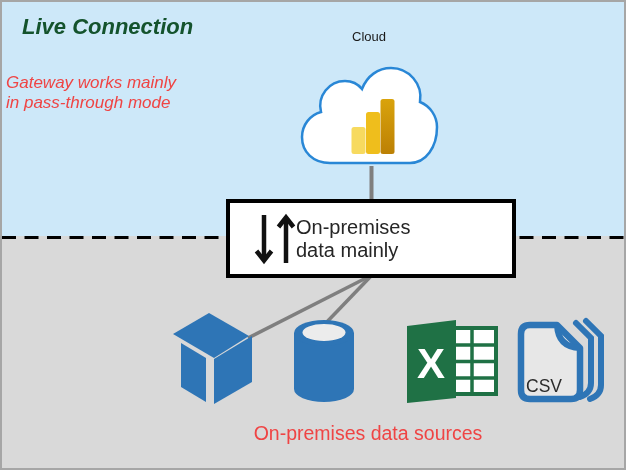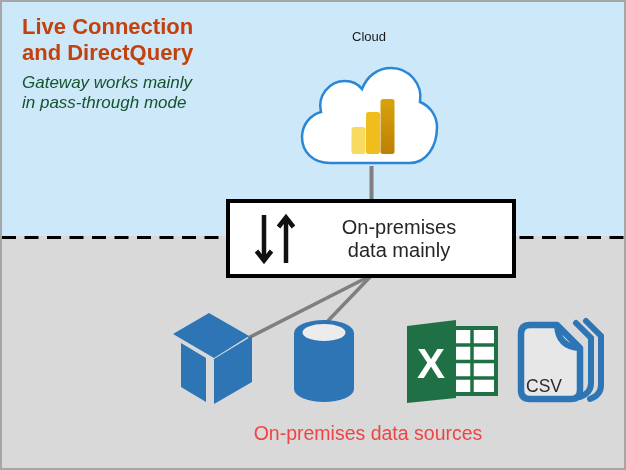--- a/index.html
+++ b/index.html
@@ -1,26 +1,26 @@
 <!DOCTYPE html>
 <html><head>
 <meta charset="utf-8">
 <style>
   html,body{margin:0;padding:0;background:#fff;font-family:"Liberation Sans",sans-serif;}
   .canvas{position:relative;width:626px;height:470px;border:2px solid #A6A6A6;box-sizing:border-box;overflow:hidden;}
   .zone-cloud{position:absolute;left:0;top:0;width:100%;height:234px;background:#CDE8F9;}
   .zone-onprem{position:absolute;left:0;top:234px;width:100%;height:236px;background:#D9D9D9;}
   .overlay{position:absolute;left:0;top:0;width:626px;height:470px;pointer-events:none;}
   .abs{position:absolute;}
-  .title{left:20px;top:12px;font-size:22px;font-weight:bold;line-height:26px;color:#c2410c;}
-  .subtitle{left:20px;top:71px;font-size:17px;font-style:italic;line-height:20px;color:#14532d;}
+  .title{left:20px;top:12px;font-size:22px;font-weight:bold;line-height:26px;color:#14532d;font-style:italic;}
+  .subtitle{left:4px;top:71px;font-size:17px;font-style:italic;line-height:20px;color:#ef4444;}
   .cloud-label{left:267px;top:27px;width:200px;text-align:center;font-size:13px;color:#1a1a1a;}
   .cloud-svg{left:296px;top:62px;}
   .gateway{left:224px;top:197px;width:290px;height:79px;box-sizing:border-box;background:#fff;border:4px solid #000;display:flex;align-items:center;padding-left:24px;}
-  .gw-text{flex:1;text-align:center;font-size:20px;line-height:23px;color:#262626;padding-right:10px;}
+  .gw-text{flex:1;font-size:20px;line-height:23px;color:#262626;padding-right:10px;}
   .sources-label{left:166px;top:420px;width:400px;text-align:center;font-size:19.5px;color:#ef4444;}
   .icon-cube{left:165px;top:305px;}
   .icon-db{left:288px;top:315px;}
   .icon-xl{left:398px;top:310px;}
   .icon-csv{left:512px;top:312px;}
 </style>
 </head>
 <body>
 
 <div class="canvas">
@@ -45,21 +45,20 @@
 
   <svg class="overlay" width="626" height="470" viewBox="0 0 626 470">
     <line x1="0" y1="235.5" x2="626" y2="235.5" stroke="#000" stroke-width="3" stroke-dasharray="14 8.5"></line>
     <line x1="369.5" y1="164" x2="369.5" y2="200" stroke="#7F7F7F" stroke-width="4"></line>
     <line x1="370" y1="273" x2="246" y2="336" stroke="#7F7F7F" stroke-width="3.5"></line>
     <line x1="370" y1="273" x2="321" y2="324" stroke="#7F7F7F" stroke-width="3.5"></line>
   </svg>
 
   <div class="abs title">
     <div>Live Connection</div>
-    <div>and DirectQuery</div>
   </div>
   <div class="abs subtitle">
     <div>Gateway works mainly</div>
     <div>in pass-through mode</div>
   </div>
   <div class="abs cloud-label">Cloud</div>
 
   <div class="abs gateway">
     <svg width="42" height="52" viewBox="0 0 42 52">
       <g stroke="#111" stroke-width="4.5" fill="none">

